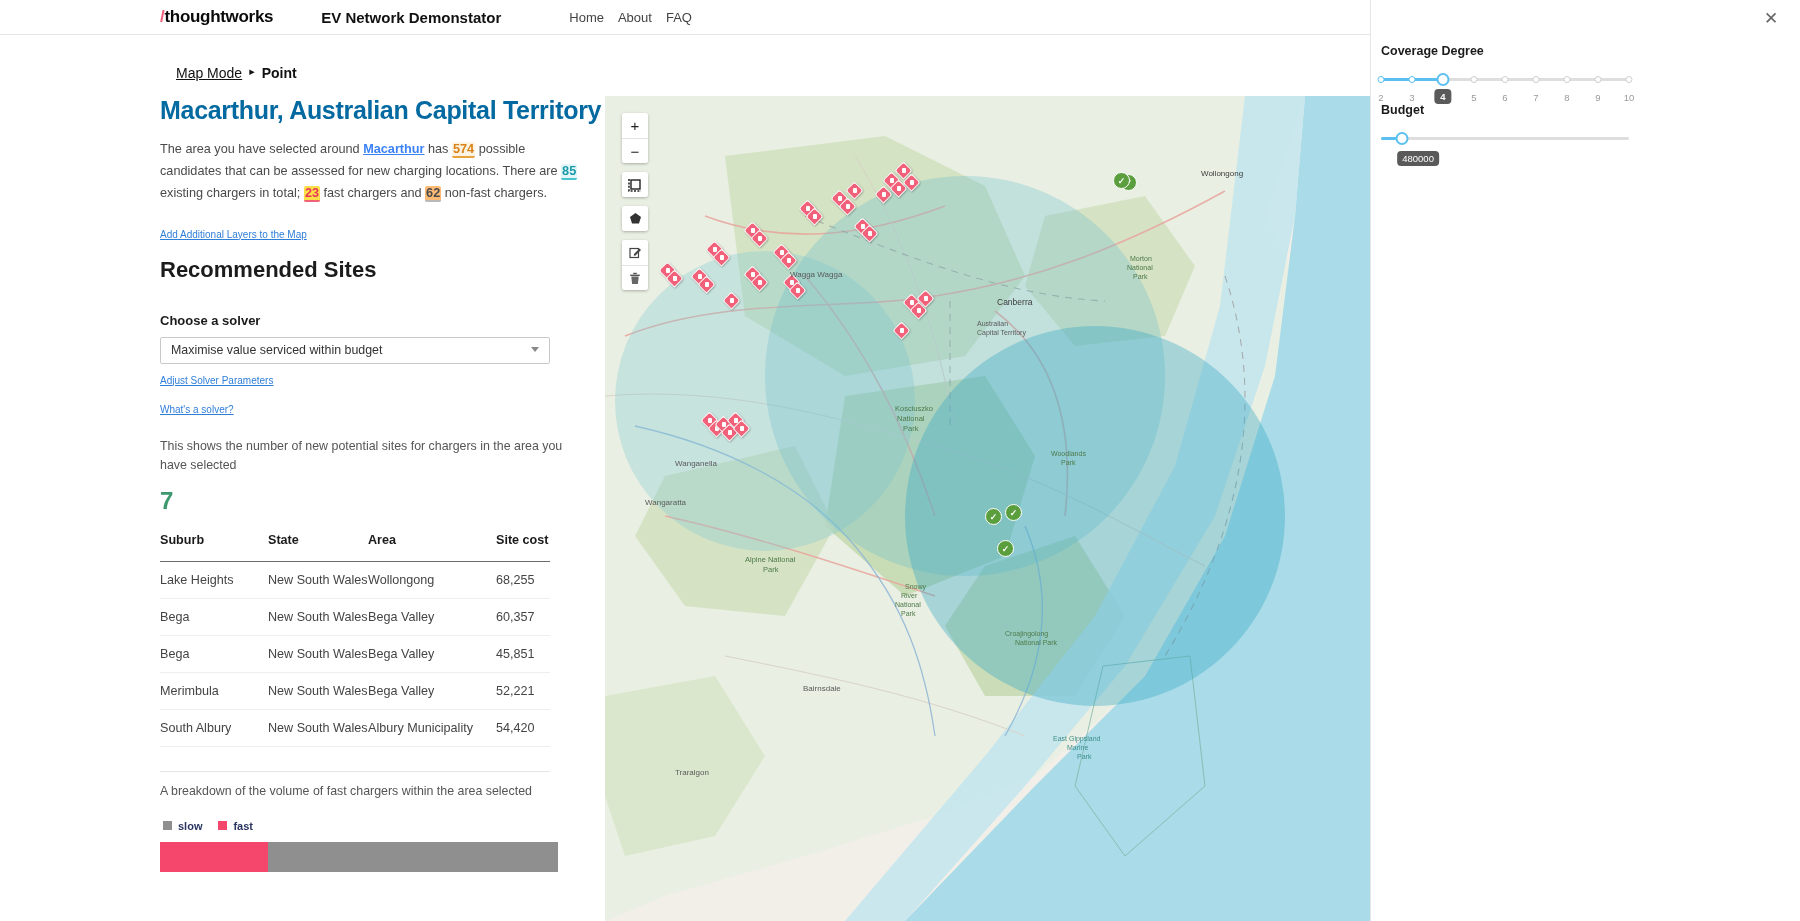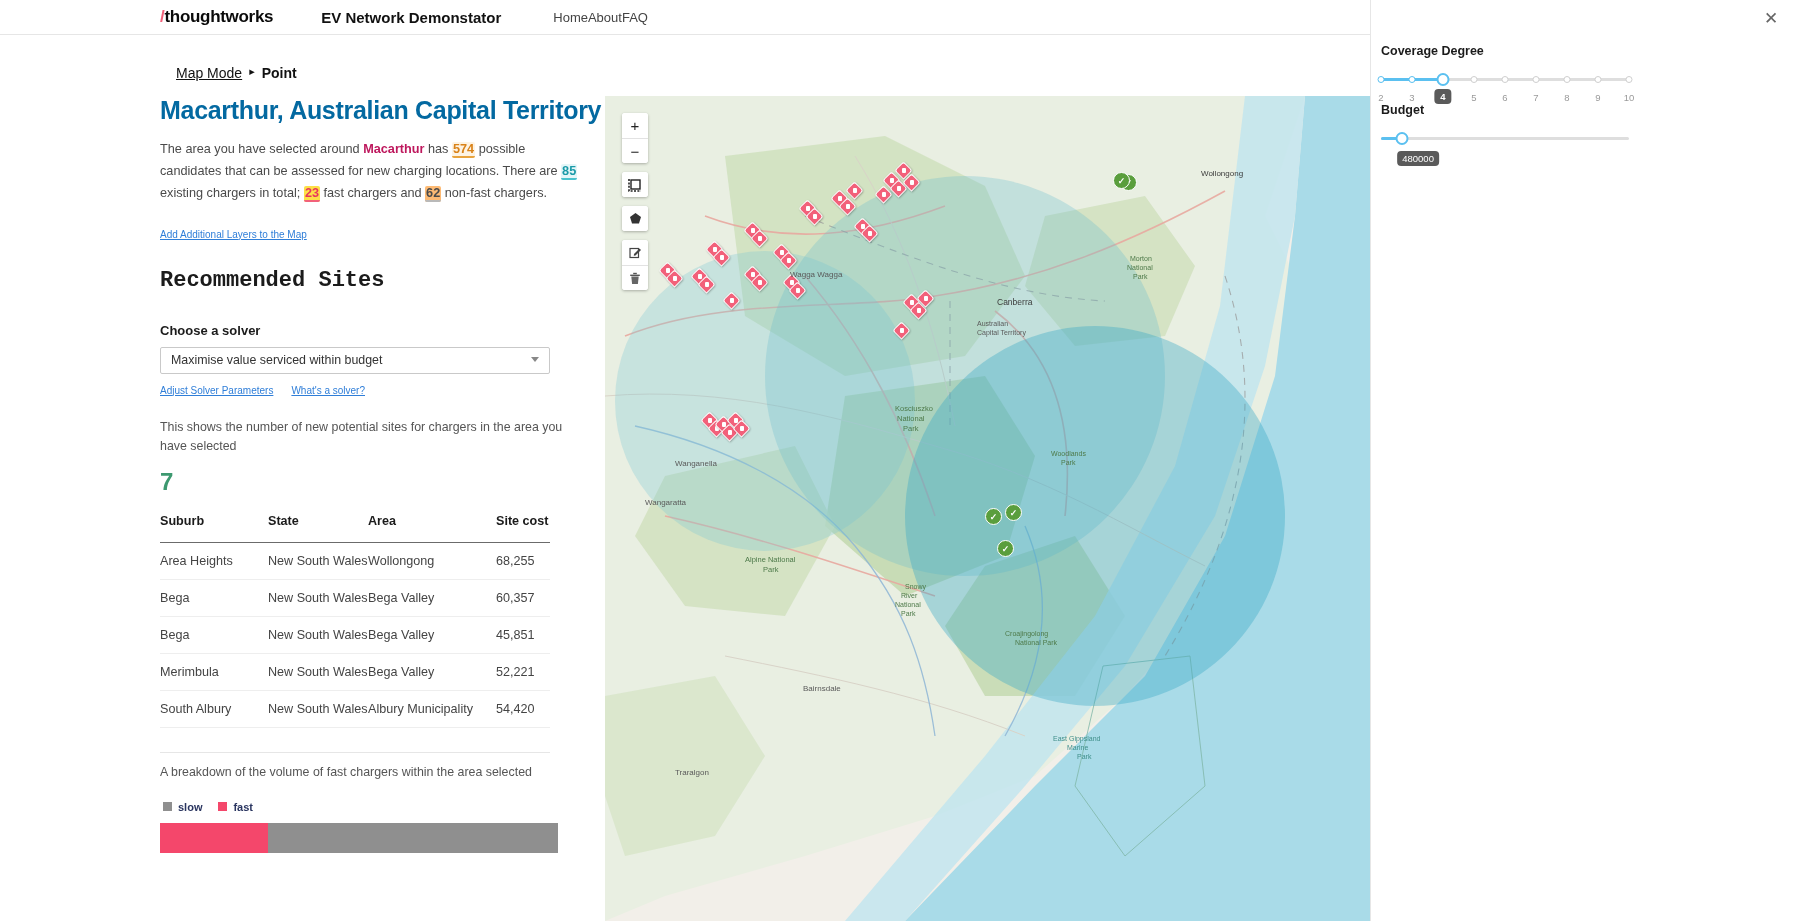--- a/index.html
+++ b/index.html
@@ -12,57 +12,57 @@
 
   
   .header {
     position:absolute; left:0; top:0; width:1370px; height:34px;
     display:flex; align-items:center; background:#fff;
   }
   .logo { margin-left:160px; display:flex; align-items:baseline; font-size:17px; font-weight:700; letter-spacing:-0.3px; }
   .logo .slash { color:#f2617a; font-weight:700; }
   .logo .word { color:#0a0a0a; }
   .app-title { margin-left:48px; font-size:15px; font-weight:700; color:#111; }
-  .nav { margin-left:52px; display:flex; }
+  .nav { margin-left:68px; display:flex; gap:14px; }
   .nav a { font-size:13px; color:#444; text-decoration:none; }
   .header-rule { position:absolute; left:0; top:34px; width:1370px; height:1px; background:#e6e6e6; }
 
   
   .breadcrumb { position:absolute; left:176px; top:65px; display:flex; gap:7px; font-size:14px; }
   .breadcrumb .crumb-link { color:#111; text-decoration:underline; font-weight:400; }
   .breadcrumb .crumb-sep { color:#111; font-size:11px; }
   .breadcrumb .crumb-current { color:#111; font-weight:700; }
 
   
   .left-panel {
     position:absolute; left:160px; top:96px; width:445px; height:825px;
     overflow:hidden; background:#fff;
   }
   .h1 { font-size:25px; font-weight:700; color:#0369a1; letter-spacing:-0.3px; margin-bottom:14px; }
   .desc { font-size:12.7px; line-height:1.72; color:#4a4a4a; max-width:425px; }
-  .desc b.place { color:#be185d; font-weight:700; }
+  .desc b.place { color:#3b82f6; font-weight:700; text-decoration:underline; }
   .hl { padding:0 1px; border-radius:2px; font-weight:600; }
   .hl-cand  { color:#d98218; background:#fdf3e3; border-bottom:2px solid #e8a33d; }
   .hl-total { color:#1a9aa8; background:#e4f6f8; border-bottom:2px solid #49c2cd; }
   .hl-fast  { color:#e8365d; background:#fde047; border-bottom:2px solid #f2617a; }
   .hl-slow  { color:#4a4a4a; background:#fdba74; border-bottom:2px solid #b9b9b9; }
 
   .link { color:#2f7ed8; font-size:10px; text-decoration:underline; display:inline-block; }
   .layers-link { margin-top:24px; }
 
-  .h2 { font-size:22px; font-weight:700; color:#1b1b1b; margin-top:26px;font-family:Liberation Mono, monospace; }
+  .h2 { font-size:22px; font-weight:700; color:#1b1b1b; margin-top:15px; }
   .field-label { font-size:13px; font-weight:700; color:#1b1b1b; margin-top:30px; }
   .select {
     margin-top:9px; width:390px; height:27px; border:1px solid #c9c9c9; border-radius:2px;
     background:#fff; display:flex; align-items:center; padding:0 10px; position:relative;
   }
   .select .sel-val { font-size:12.4px; color:#333; }
   .select .caret { position:absolute; right:10px; top:9px; width:0;height:0;
     border-left:4px solid transparent;border-right:4px solid transparent;border-top:5px solid #888; }
-  .links-row { margin-top:11px; display:flex; gap:18px; }
+  .links-row { margin-top:11px; display:flex; gap:18px;flex-direction:column; }
   .note { margin-top:22px; font-size:12.4px; line-height:1.55; color:#555; max-width:410px; }
   .bignum { margin-top:12px; font-size:24px; font-weight:700; color:#3d9970; }
 
   table.sites { margin-top:18px; width:390px; border-collapse:collapse; }
   table.sites th {
     text-align:left; font-size:12.6px; font-weight:700; color:#1b1b1b;
     padding:0 0 14px 0; border-bottom:1.5px solid #6b6b6b;
   }
   table.sites td {
     font-size:12.6px; color:#444; padding:11px 0; border-bottom:1px solid #eeeeee;
@@ -193,21 +193,21 @@
       <thead>
         <tr>
           <th class="c1">Suburb</th>
           <th class="c2">State</th>
           <th class="c3">Area</th>
           <th class="c4">Site cost</th>
         </tr>
       </thead>
       <tbody>
         <tr>
-          <td class="c1">Area Heights</td>
+          <td class="c1">Lake Heights</td>
           <td class="c2">New South Wales</td>
           <td class="c3">Wollongong</td>
           <td class="c4">68,255</td>
         </tr>
         <tr>
           <td class="c1">Bega</td>
           <td class="c2">New South Wales</td>
           <td class="c3">Bega Valley</td>
           <td class="c4">60,357</td>
         </tr>

